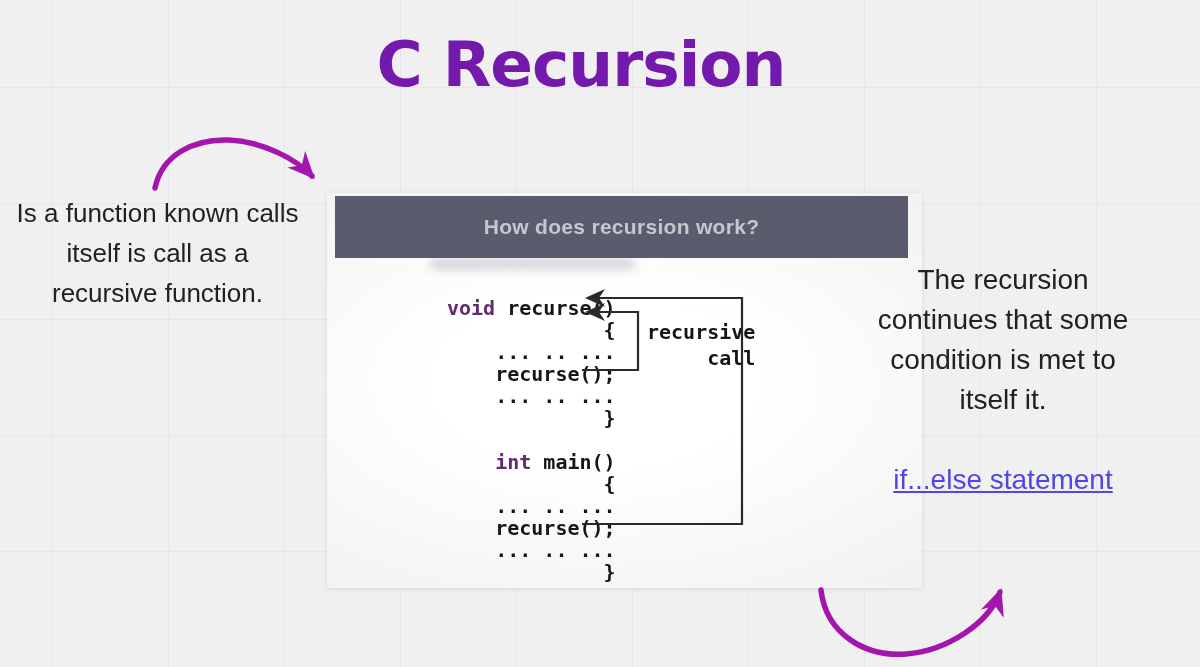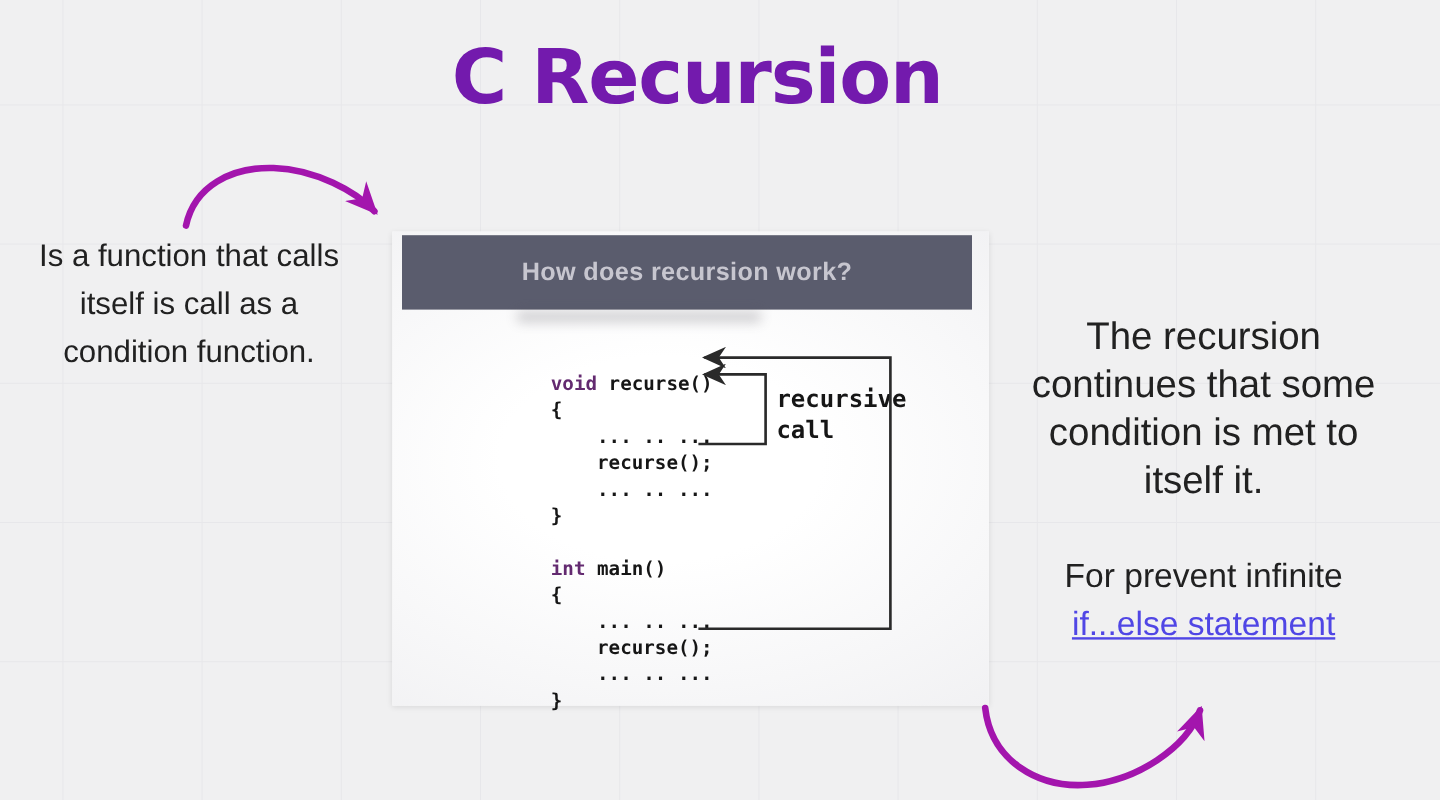--- a/index.html
+++ b/index.html
@@ -20,70 +20,71 @@
     font-size:63px; font-weight:800; letter-spacing:-1px;
     color:var(--title_purple);
   }
   .side-note{
     position:absolute; text-align:center;
     color:var(--body_text);
     font-size:26px; line-height:40px;
   }
   .side-note div{white-space:nowrap;}
   .left-note{left:0; top:193px; width:315px;}
-  .note1{left:843px; top:260px; width:320px; font-size:32px;}
+  .note1{left:843px; top:260px; width:320px; font-size:28px;}
   .note2{left:843px; top:460px; width:320px; font-size:28px;}
   .link{
     color:var(--link_blue); text-decoration:underline; cursor:pointer;
   }
   .deco-arrows{position:absolute; left:0; top:0; width:1200px; height:667px; pointer-events:none;}
 
   .card{
-    position:absolute; left:327px; top:193px; width:497px; height:395px;
+    position:absolute; left:327px; top:193px; width:595px; height:395px;
     background:#fdfdfe;
     background-image:radial-gradient(90% 72% at 45% 48%, #ffffff 30%, #f0f0f2 100%);
     box-shadow:0 1px 5px rgba(0,0,0,0.10);
+    text-align:right;
   }
   .card-header{
     position:absolute; left:8px; right:14px; top:3px; height:62px;
     background:var(--header_bg);
     display:flex; align-items:center; justify-content:center;
     color:var(--header_text);
     font-size:21px; font-weight:700; letter-spacing:.3px;
   }
   .smudge{
     position:absolute; left:103px; top:66px; width:205px; height:10px;
     background:#55535c; opacity:.25; filter:blur(5px); border-radius:5px;
   }
   .code{
-    position:absolute; left:116px; top:100px; margin:16px;
+    position:absolute; left:116px; top:100px; margin:4px;
     font-family:"DejaVu Sans Mono", monospace;
-    font-size:16px; line-height:22px; font-weight:700;
+    font-size:20px; line-height:22px; font-weight:700;
     color:var(--code_black); white-space:pre;
   }
   .code .kw{color:var(--keyword_purple);}
   .rec-label{
     position:absolute; left:320px; top:126px;
     font-family:"DejaVu Sans Mono", monospace;
     font-size:20px; line-height:26px; font-weight:700;
     color:var(--code_black);
   }
   .flow{position:absolute; left:0; top:0; width:497px; height:395px; overflow:visible;}
 </style>
 </head>
 <body>
 
 <div class="canvas">
 
   <h1 class="title">C Recursion</h1>
 
   <div class="side-note left-note">
-    <div>Is a function that calls</div>
+    <div>Is a function known calls</div>
     <div>itself is call as a</div>
-    <div>condition function.</div>
+    <div>recursive function.</div>
   </div>
 
   <div class="card">
     <div class="card-header">How does recursion work?</div>
     <div class="smudge"></div>
 
     <pre class="code"><div><span class="kw">void</span><span> recurse()</span></div><div><span>{</span></div><div><span>    ... .. ...</span></div><div><span>    recurse();</span></div><div><span>    ... .. ...</span></div><div><span>}</span></div><div>&nbsp;</div><div><span class="kw">int</span><span> main()</span></div><div><span>{</span></div><div><span>    ... .. ...</span></div><div><span>    recurse();</span></div><div><span>    ... .. ...</span></div><div><span>}</span></div></pre>
 
     <div class="rec-label">
       <div>recursive</div>
@@ -104,21 +105,20 @@
   </div>
 
   <div class="side-note note1">
     <div>The recursion</div>
     <div>continues that some</div>
     <div>condition is met to</div>
     <div>itself it.</div>
   </div>
 
   <div class="side-note note2">
-    <div>For prevent infinite</div>
     <div><a class="link">if...else statement</a></div>
   </div>
 
   <svg class="deco-arrows" xmlns="http://www.w3.org/2000/svg">
     <defs>
       <marker id="mMag" markerUnits="userSpaceOnUse" markerWidth="27" markerHeight="25" viewBox="0 0 10 9" refX="8.5" refY="4.5" orient="auto">
         <path d="M0,0 L10,4.5 L0,9 L3,4.5 Z" fill="#a315ad"></path>
       </marker>
     </defs>
     <path d="M 155 188 C 162 155 193 139 228 140 C 263 141 297 160 312 176" fill="none" stroke="#a315ad" stroke-width="5.5" stroke-linecap="round" marker-end="url(#mMag)"></path>

